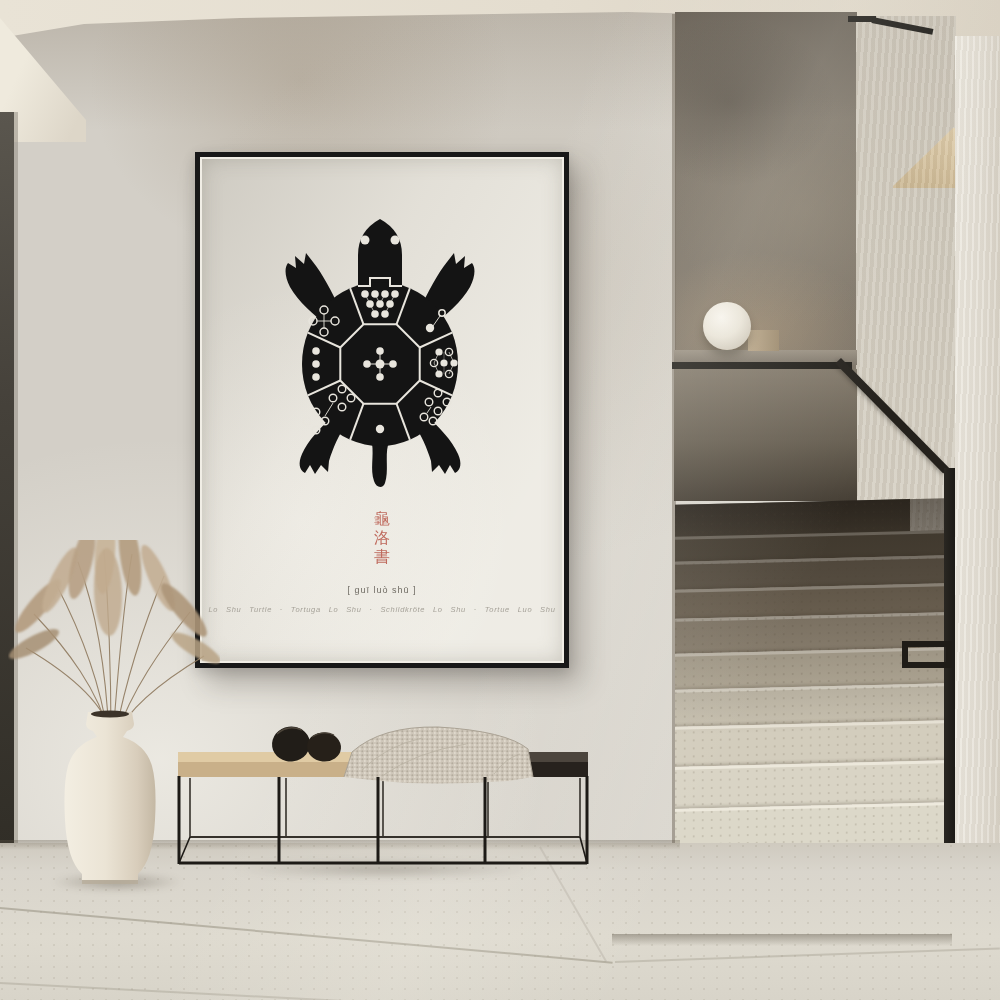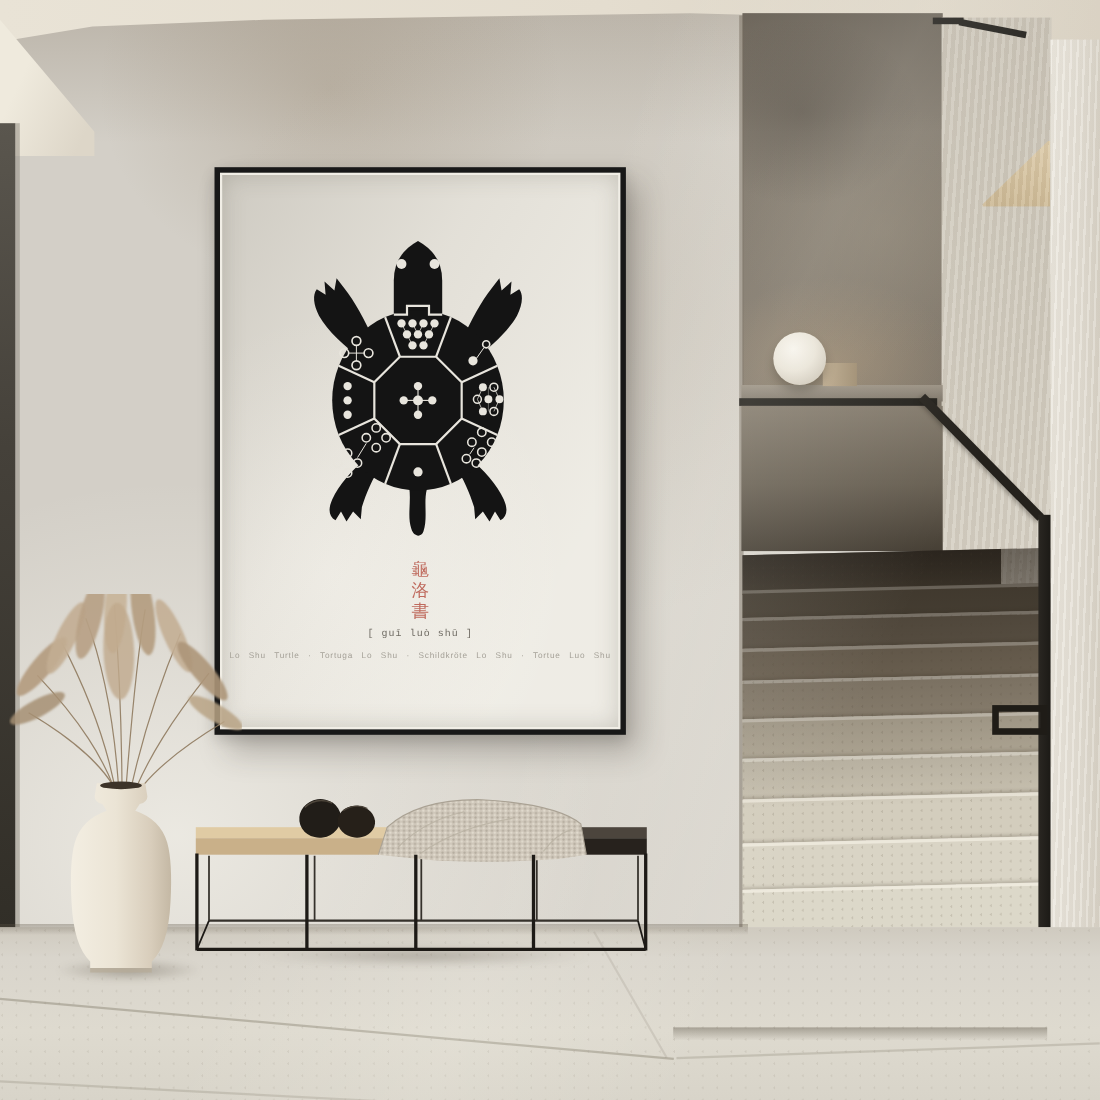--- a/index.html
+++ b/index.html
@@ -109,22 +109,22 @@
     background:#181818;padding:5px;
     box-shadow:12px 16px 26px rgba(55,48,38,.28), 0 4px 12px rgba(0,0,0,.15);z-index:5;}
   .paper{position:relative;width:100%;height:100%;background-color:#e9e6de;
     background-image:
       linear-gradient(118deg, rgba(110,104,93,.22) 0%, rgba(110,104,93,.05) 38%, rgba(255,255,250,.25) 80%),
       radial-gradient(ellipse 300px 340px at 28% 72%, rgba(252,250,244,.5), transparent 70%);
     box-shadow:inset 0 0 0 2px #f1eee6, inset 0 0 22px rgba(95,88,76,.28);}
   .turtle-svg{position:absolute;left:0;top:0;width:100%;height:100%;}
   .poster-text{position:absolute;left:0;top:352px;width:100%;text-align:center;}
   .cjk{display:block;font-size:16px;line-height:19px;color:#bf6a5d;letter-spacing:0;}
-  .pinyin{display:block;margin-top:5px;font-size:9px;color:#6f6b63;letter-spacing:1px;font-family:Liberation Mono, monospace;}
-  .caption{display:block;margin-top:10px;font-size:7.5px;color:#a5a198;letter-spacing:.7px;word-spacing:5px;}
+  .pinyin{display:block;margin-top:19px;font-size:9px;color:#6f6b63;letter-spacing:1px;}
+  .caption{display:block;margin-top:10px;font-size:7.5px;color:#a5a198;letter-spacing:.7px;word-spacing:5px;font-style:italic;}
 
   
   .bench{position:absolute;left:176px;top:718px;width:416px;height:152px;z-index:6;}
   .bench-shadow{position:absolute;left:180px;top:858px;width:410px;height:22px;
     background:radial-gradient(ellipse 50% 50% at 50% 50%, rgba(70,62,50,.35), transparent 75%);
     filter:blur(4px);z-index:5;}
 
   
   .pampas{position:absolute;left:8px;top:540px;width:212px;height:200px;z-index:6;}
   .vase{position:absolute;left:58px;top:708px;width:104px;height:182px;z-index:6;}

